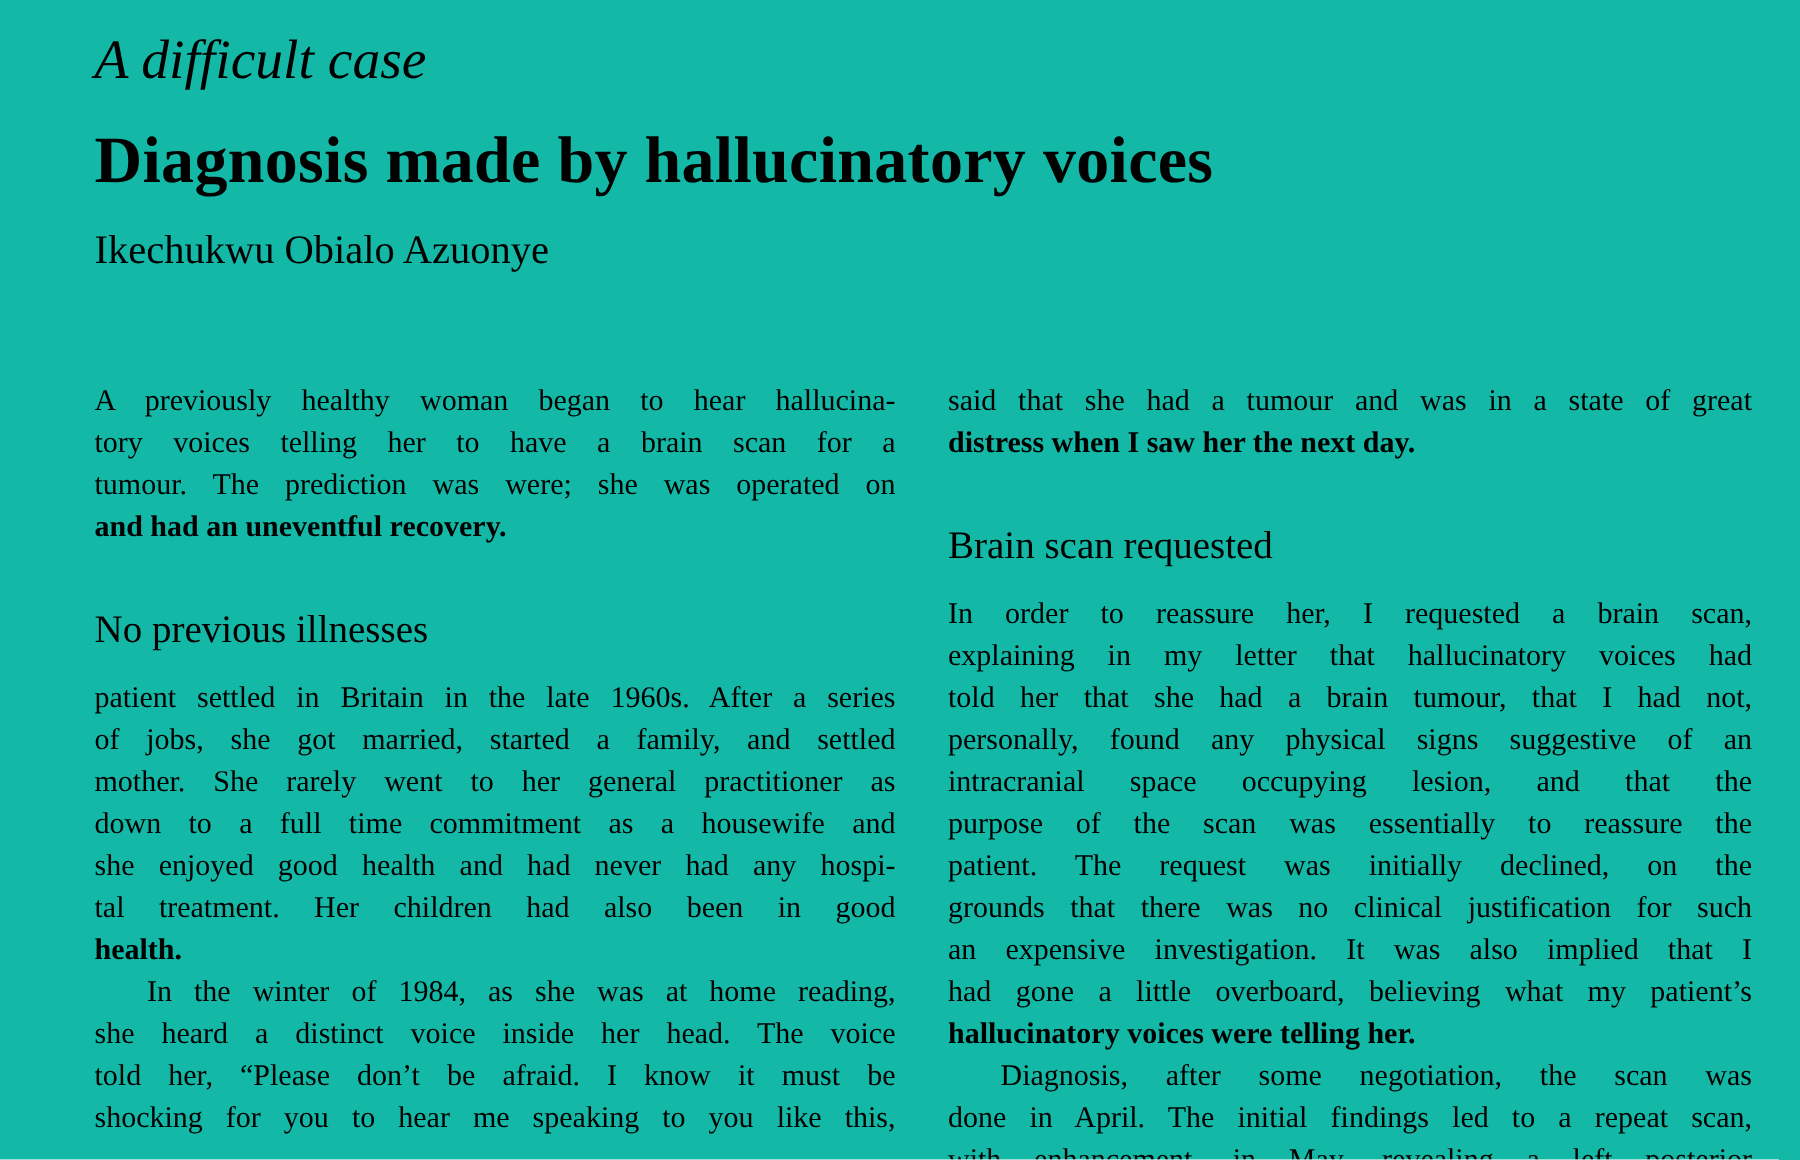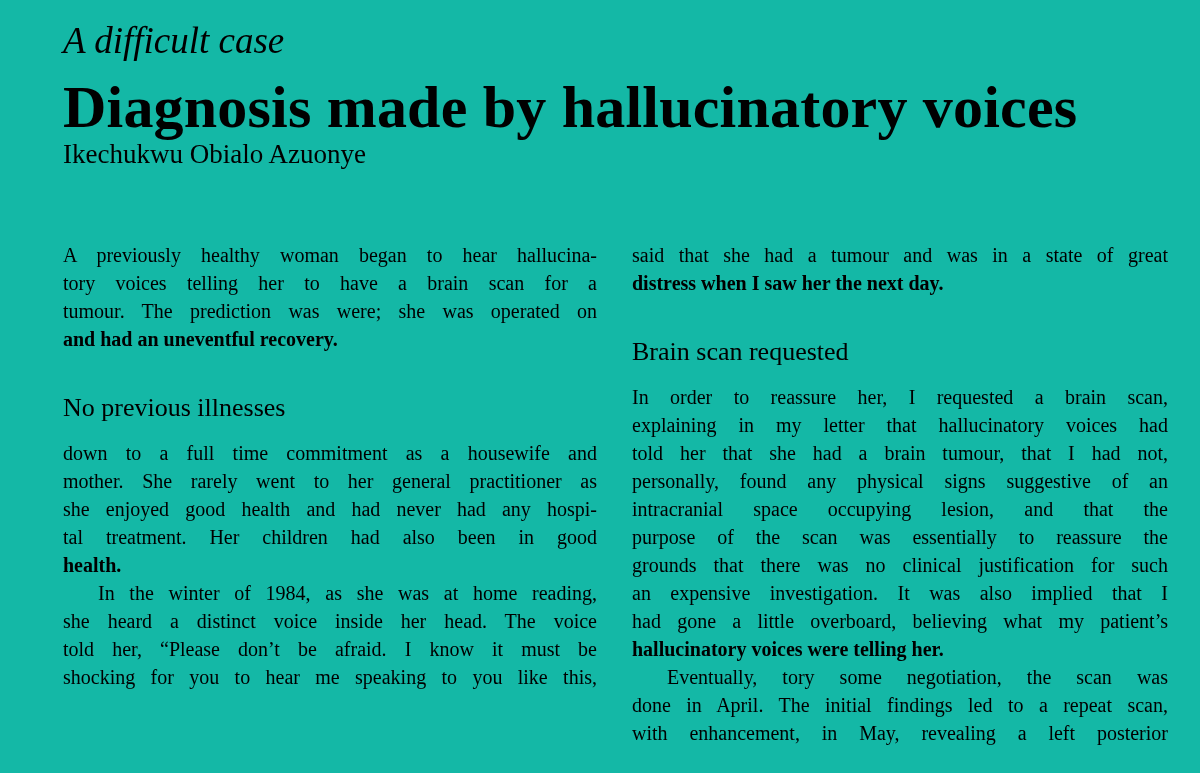--- a/index.html
+++ b/index.html
@@ -15,30 +15,30 @@
     padding: 20px 16px 0 63px;
   }
   .kicker {
     font-style: italic;
     font-size: 37px;
     line-height: 42px;
     font-weight: 400;
     margin: 0;
   }
   .title {
-    font-size: 60px;
+    font-size: 44px;
     line-height: 50px;
     font-weight: 700;
     margin: 20px 0 0 0;
     letter-spacing: 0.2px;
   }
   .author {
     font-size: 27px;
     line-height: 32px;
-    margin: 6px 0 0 0;
+    margin: 18px 0 0 0;
   }
   .columns {
     display: flex;
     margin-top: 71px;
     gap: 35px;
   }
   .col { font-size: 20px; line-height: 28px; }
   .col-left  { width: 534px; }
   .col-right { width: 536px; }
   .para { margin: 0; }
@@ -70,22 +70,24 @@
   <div class="columns">
     <div class="col col-left">
         <div class="para">
           <div class="tline">A previously healthy woman began to hear hallucina-</div>
           <div class="tline">tory voices telling her to have a brain scan for a</div>
           <div class="tline">tumour. The prediction was were; she was operated on</div>
           <div class="tline tline-end">and had an uneventful recovery.</div>
         </div>
         <h2 class="sec-heading">No previous illnesses</h2>
         <div class="para">
+          <div class="tline">patient settled in Britain in the late 1960s. After a series</div>
+          <div class="tline">of jobs, she got married, started a family, and settled</div>
+          <div class="tline">mother. She rarely went to her general practitioner as</div>
           <div class="tline">down to a full time commitment as a housewife and</div>
-          <div class="tline">mother. She rarely went to her general practitioner as</div>
           <div class="tline">she enjoyed good health and had never had any hospi-</div>
           <div class="tline">tal treatment. Her children had also been in good</div>
           <div class="tline tline-end">health.</div>
         </div>
         <div class="para">
           <div class="tline tline-indent">In the winter of 1984, as she was at home reading,</div>
           <div class="tline">she heard a distinct voice inside her head. The voice</div>
           <div class="tline">told her, “Please don’t be afraid. I know it must be</div>
           <div class="tline">shocking for you to hear me speaking to you like this,</div>
         </div>
@@ -96,25 +98,26 @@
           <div class="tline tline-end">distress when I saw her the next day.</div>
         </div>
         <h2 class="sec-heading">Brain scan requested</h2>
         <div class="para">
           <div class="tline">In order to reassure her, I requested a brain scan,</div>
           <div class="tline">explaining in my letter that hallucinatory voices had</div>
           <div class="tline">told her that she had a brain tumour, that I had not,</div>
           <div class="tline">personally, found any physical signs suggestive of an</div>
           <div class="tline">intracranial space occupying lesion, and that the</div>
           <div class="tline">purpose of the scan was essentially to reassure the</div>
+          <div class="tline">patient. The request was initially declined, on the</div>
           <div class="tline">grounds that there was no clinical justification for such</div>
           <div class="tline">an expensive investigation. It was also implied that I</div>
           <div class="tline">had gone a little overboard, believing what my patient’s</div>
           <div class="tline tline-end">hallucinatory voices were telling her.</div>
         </div>
         <div class="para">
-          <div class="tline tline-indent">Eventually, tory some negotiation, the scan was</div>
+          <div class="tline tline-indent">Diagnosis, after some negotiation, the scan was</div>
           <div class="tline">done in April. The initial findings led to a repeat scan,</div>
           <div class="tline">with enhancement, in May, revealing a left posterior</div>
         </div>
       </div>
   </div>
 </div>
 
 </body></html>

